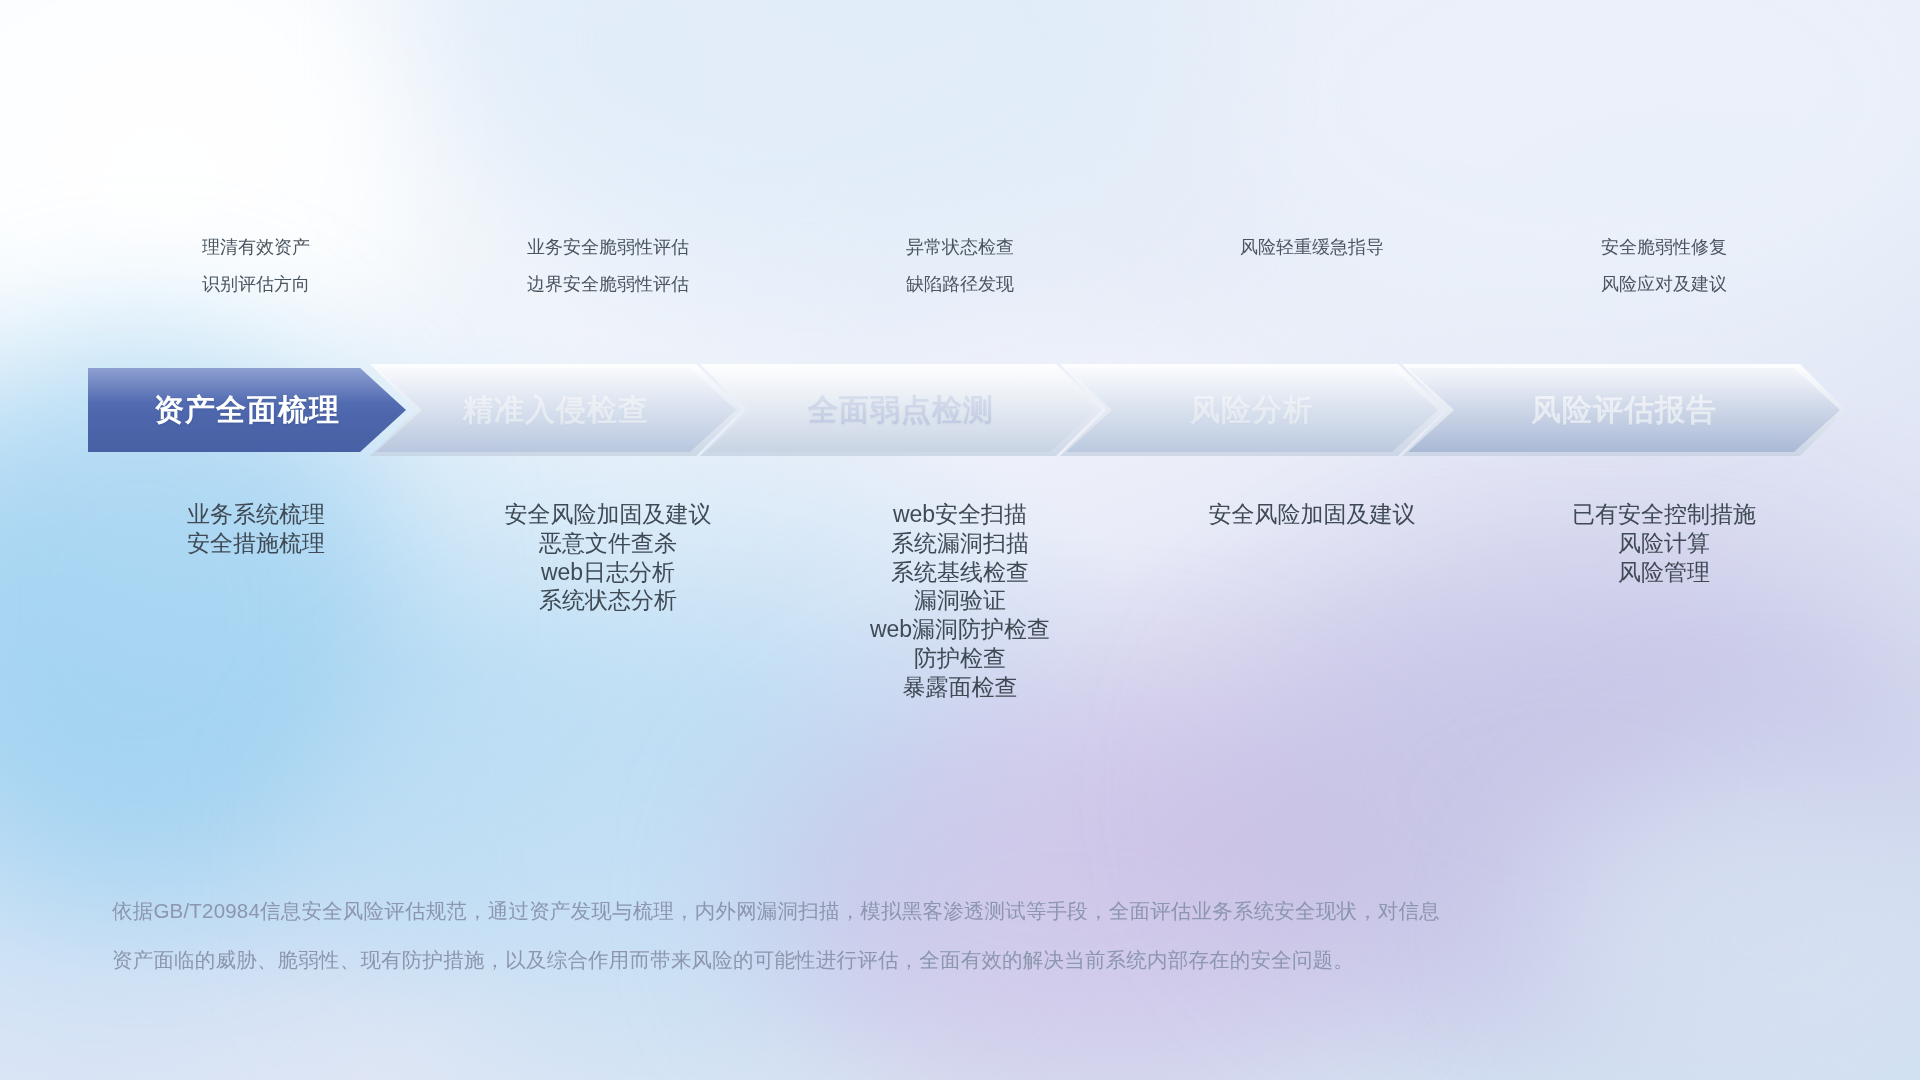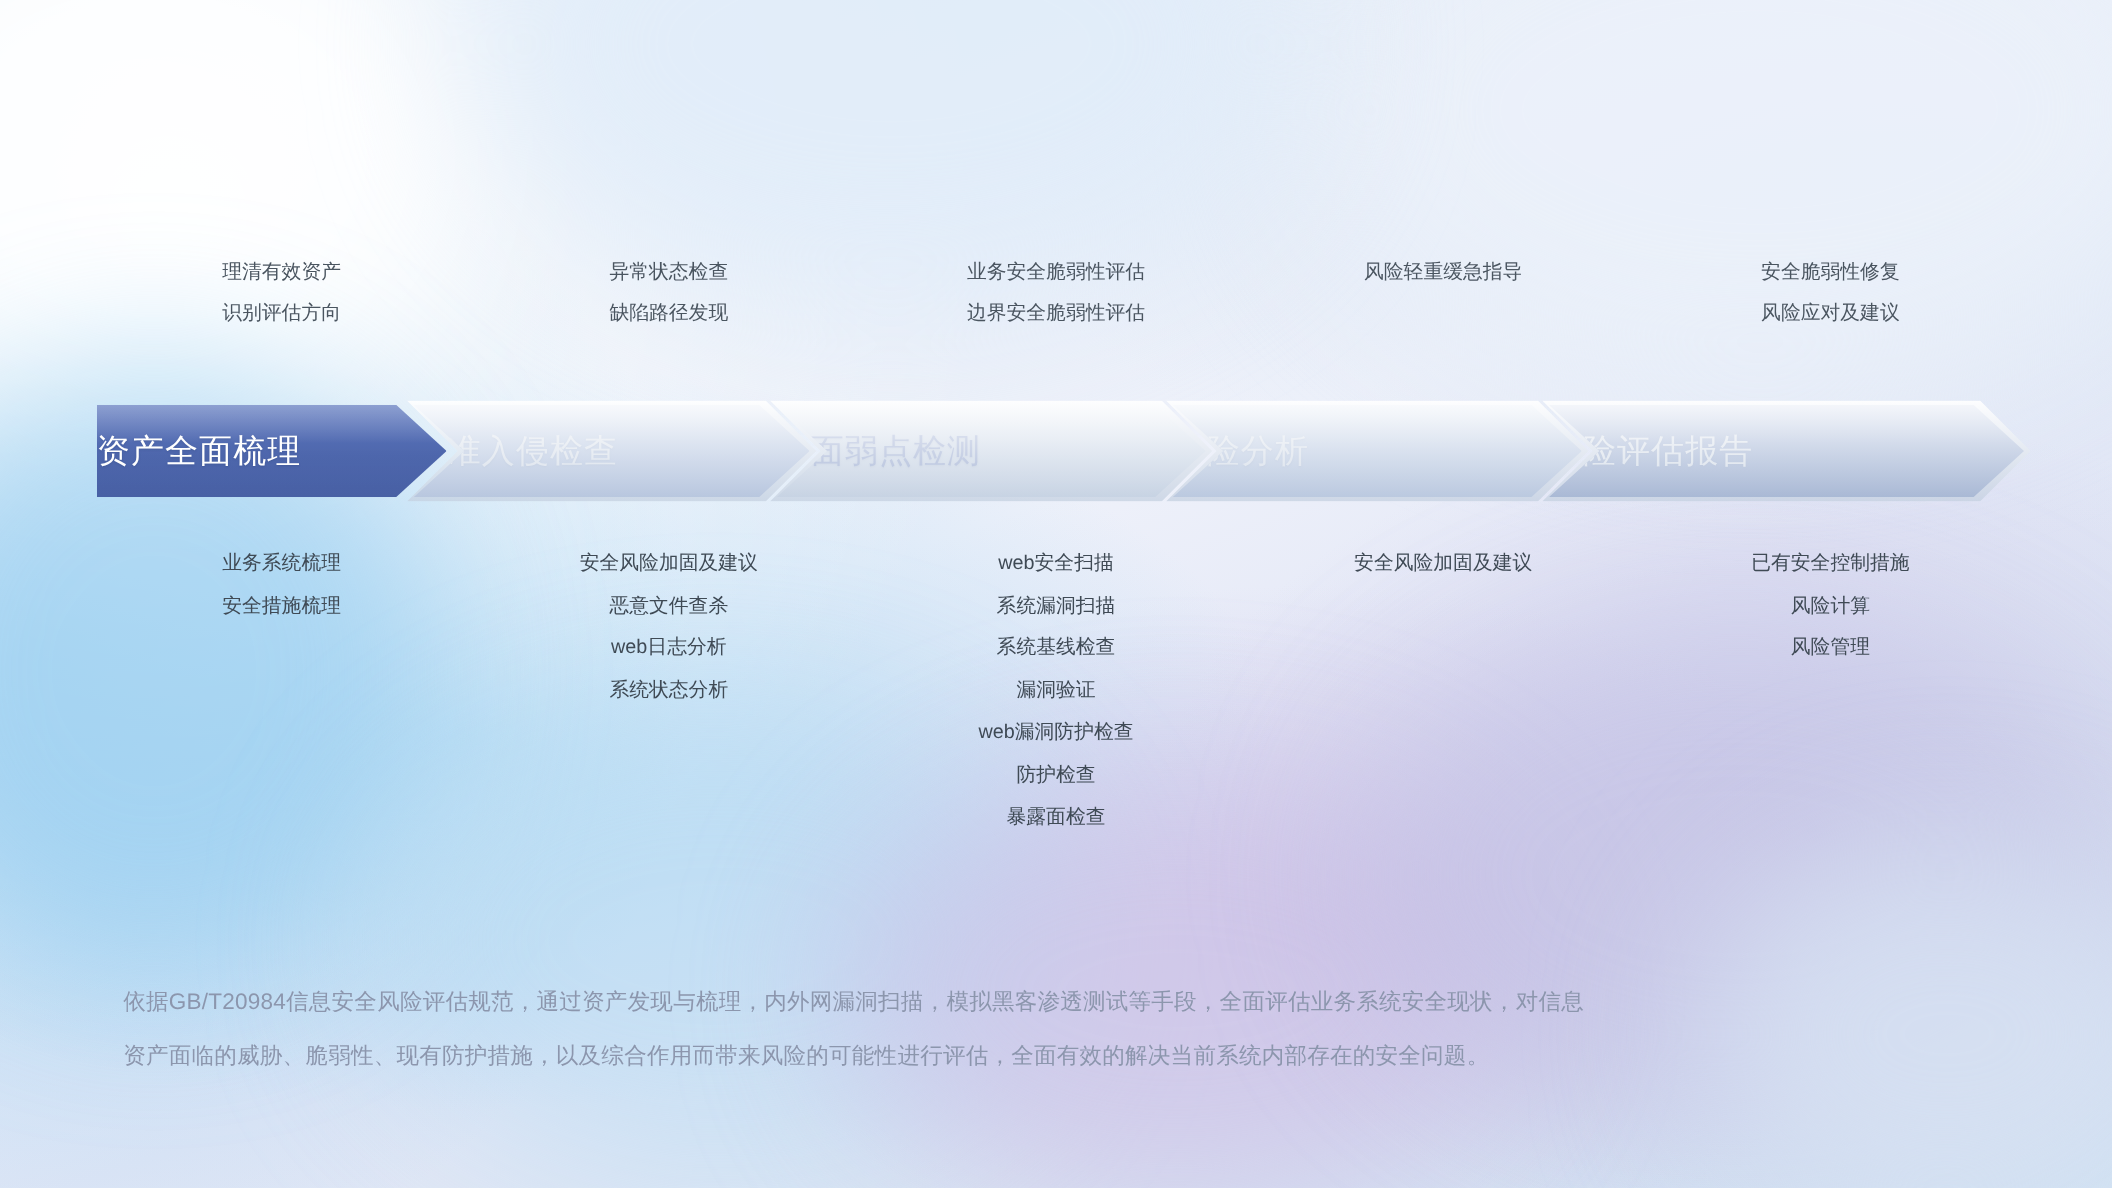--- a/index.html
+++ b/index.html
@@ -43,22 +43,22 @@
     color:#4a5560;font-size:18px;line-height:1.28;white-space:nowrap;
   }
   .toplist span{display:block;}
 
   
   .banner{
     position:absolute;left:88px;top:368px;width:1752px;height:84px;
   }
   .chev{
     position:absolute;top:0;height:84px;
-    display:flex;align-items:center;justify-content:flex-start;
-    font-size:30px;font-weight:normal;letter-spacing:1px;
+    display:flex;align-items:center;justify-content:center;
+    font-size:30px;font-weight:bold;letter-spacing:1px;
     box-sizing:border-box;
   }
   .chev .lbl{
     position:relative;z-index:3;
     text-shadow:0 1px 2px rgba(40,60,110,0.28);
   }
   
   .c1{left:0px;   width:318px;
       clip-path:polygon(0 0, 272px 0, 318px 50%, 272px 100%, 0 100%);
       background:linear-gradient(180deg,#5c76bd 0%, #4e67ad 55%, #4a63aa 100%);
@@ -95,22 +95,22 @@
   .e4{left:972px;  width:384px; clip-path:polygon(0 0, 338px 0, 384px 50%, 338px 100%, 0 100%, 46px 50%);}
   .e5{left:1314px; width:444px; clip-path:polygon(0 0, 398px 0, 444px 50%, 398px 100%, 0 100%, 46px 50%);}
 
   
   .botrow{
     position:absolute;left:80px;top:500px;width:1760px;
     display:grid;grid-template-columns:repeat(5,1fr);
     align-items:start;
   }
   .botlist{
-    display:flex;flex-direction:column;align-items:center;gap:16px;
-    color:#3f4a55;font-size:18px;line-height:1.25;white-space:nowrap;
+    display:flex;flex-direction:column;align-items:center;
+    color:#3f4a55;font-size:23px;line-height:1.25;white-space:nowrap;
   }
   .botlist span{display:block;}
 
   
   .footer{
     position:absolute;left:96px;top:878px;width:1520px;
     color:#8c96ad;font-size:20.5px;line-height:1.62;
     letter-spacing:0.2px;
   }
   .footer p{margin:16px;}
@@ -130,26 +130,26 @@
   <div class="blob b8"></div>
 
   <div class="content">
 
     <div class="toprow">
       <div class="toplist">
         <span>理清有效资产</span>
         <span>识别评估方向</span>
       </div>
       <div class="toplist">
+        <span>业务安全脆弱性评估</span>
+        <span>边界安全脆弱性评估</span>
+      </div>
+      <div class="toplist">
         <span>异常状态检查</span>
         <span>缺陷路径发现</span>
-      </div>
-      <div class="toplist">
-        <span>业务安全脆弱性评估</span>
-        <span>边界安全脆弱性评估</span>
       </div>
       <div class="toplist">
         <span>风险轻重缓急指导</span>
       </div>
       <div class="toplist">
         <span>安全脆弱性修复</span>
         <span>风险应对及建议</span>
       </div>
     </div>
 

